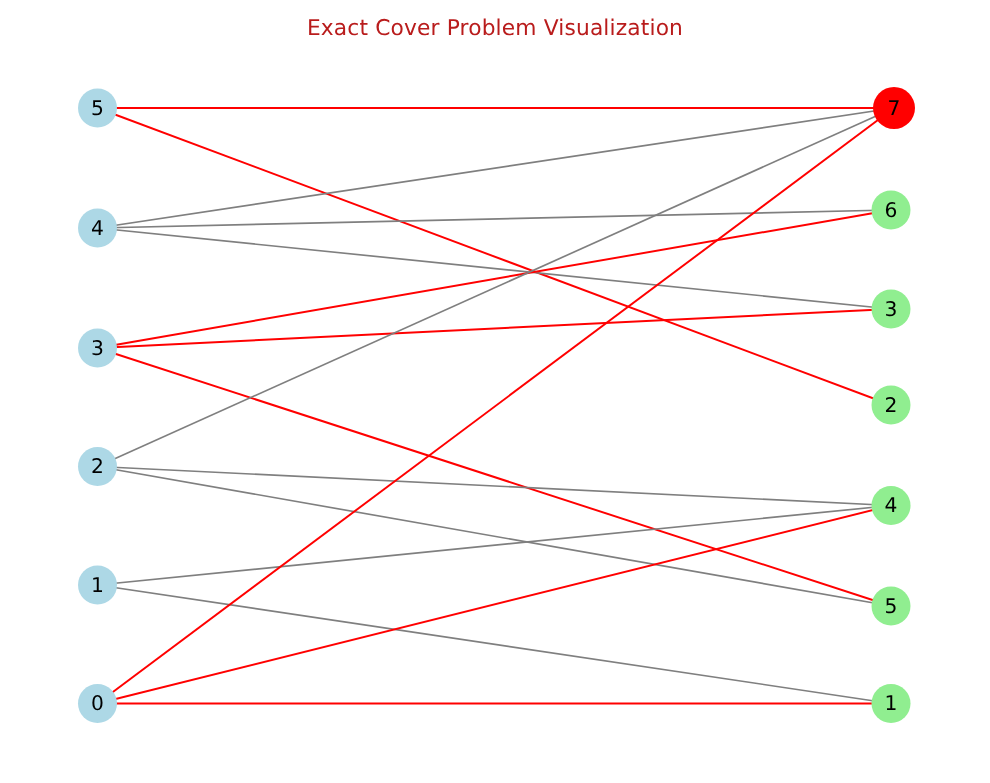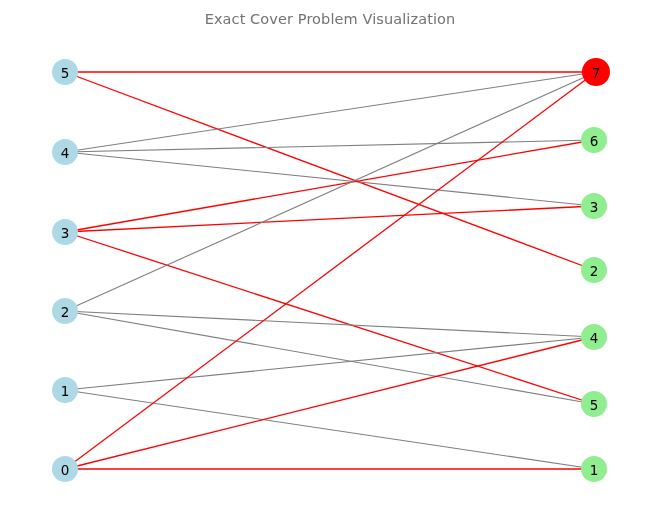--- a/index.html
+++ b/index.html
@@ -16,21 +16,21 @@
     font-family: "DejaVu Sans", "Liberation Sans", sans-serif;
     overflow: hidden;
   }
   #plot-title {
     position: absolute;
     left: 0;
     top: 0;
     width: 660px;
     text-align: center;
     font-size: 14.5px;
-    color: #737373;
+    color: #b91c1c;
     padding-top: 11px;
     letter-spacing: 0.1px;
   }
   #graph-svg {
     position: absolute;
     left: 0;
     top: 0;
     width: 660px;
     height: 522px;
   }

